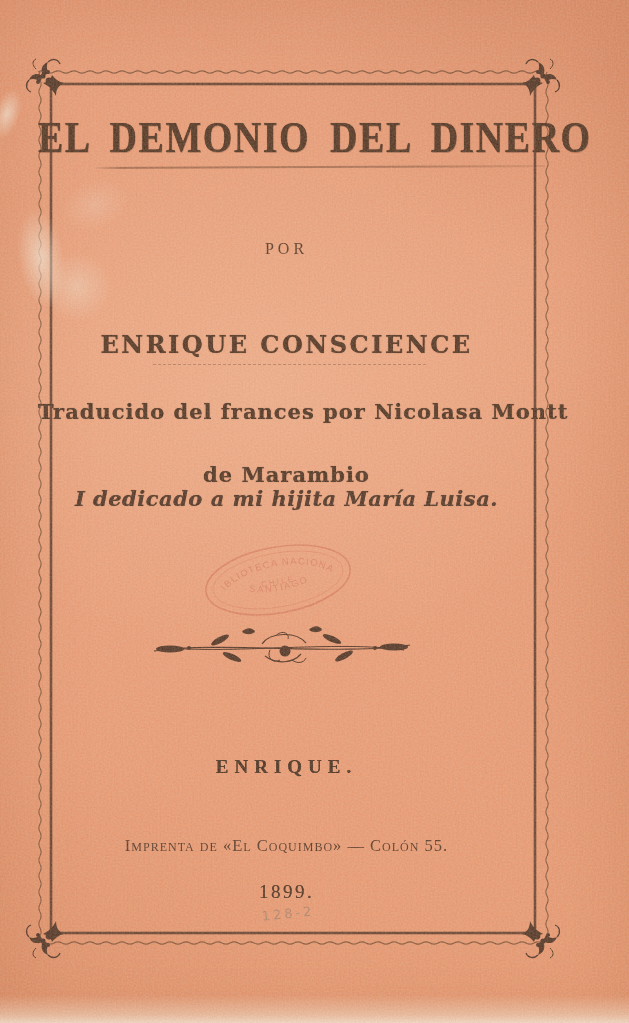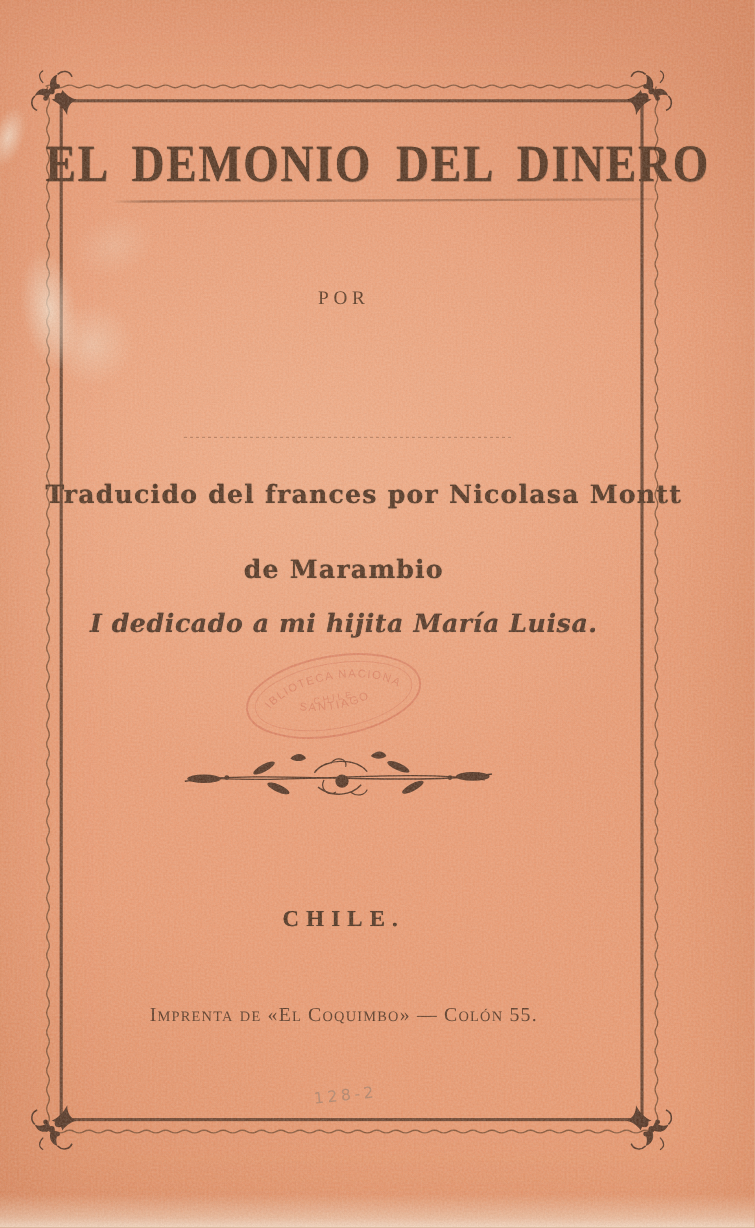--- a/index.html
+++ b/index.html
@@ -40,21 +40,21 @@
     background:repeating-linear-gradient(90deg,#5a321c 0 3px,transparent 3px 5px);
   }
   .trans{
     font-size:21px;font-weight:bold;letter-spacing:1px;white-space:nowrap;
     font-family:"DejaVu Serif","Liberation Serif",serif;
     text-shadow:0 0 .8px rgba(62,36,20,.8);color:#432817;
   }
   .trans-1{top:399px;}
   .trans-2{top:435px;margin-top:27px;}
   .dedication{
-    top:507px;font-size:21px;font-weight:bold;font-style:italic;letter-spacing:.5px;
+    top:486px;font-size:21px;font-weight:bold;font-style:italic;letter-spacing:.5px;
     font-family:"DejaVu Serif","Liberation Serif",serif;
     text-shadow:0 0 .7px rgba(62,36,20,.75);color:#44291a;white-space:nowrap;
   }
   .city{top:756px;font-size:19px;font-weight:bold;letter-spacing:6px;color:#3f2615;text-shadow:0 0 .6px rgba(62,36,20,.8);}
   .imprint{top:824px;font-size:16.5px;font-variant:small-caps;letter-spacing:1px;color:#4c2d1b;white-space:nowrap;margin-top:12px;}
   .year{top:881px;font-size:19px;letter-spacing:2.5px;color:#432817;text-shadow:0 0 .6px rgba(62,36,20,.7);}
   .pencil{
     top:906px;left:180px;right:auto;width:140px;font-size:13px;letter-spacing:3px;
     font-family:"DejaVu Sans",sans-serif;color:rgba(125,112,100,.55);
     transform:rotate(-6deg);
@@ -140,26 +140,28 @@
       <path d="M-6,-12 C-2,-18 8,-16 6,-9 M-12,2 C-16,10 -8,16 -2,12" fill="none" stroke-width="1"></path>
       <circle cx="3" cy="3" r="5.5" stroke="none"></circle>
       <path d="M10,12 c5,4 12,3 14,-2" fill="none" stroke-width="1"></path>
     </g>
   </svg>
 
   <div class="content">
     <div class="title">EL DEMONIO DEL DINERO</div>
     <div class="title-rule"></div>
     <div class="byline">POR</div>
+    <div class="author">ENRIQUE CONSCIENCE</div>
     <div class="author-rule"></div>
     <div class="trans trans-1">Traducido del frances por Nicolasa Montt</div>
     <div class="trans trans-2">de Marambio</div>
     <div class="dedication">I dedicado a mi hijita María Luisa.</div>
-    <div class="city">CHILE.</div>
+    <div class="city">ENRIQUE.</div>
     <div class="imprint">Imprenta de «El Coquimbo» — Colón 55.</div>
+    <div class="year">1899.</div>
     <div class="pencil">128-2</div>
   </div>
 
   <div class="tear tear-1"></div>
   <div class="tear tear-2"></div>
   <div class="tear tear-3"></div>
   <div class="tear tear-4"></div>
   <div class="bottom-edge"></div>
 
   <svg class="grain" width="629" height="1023">

